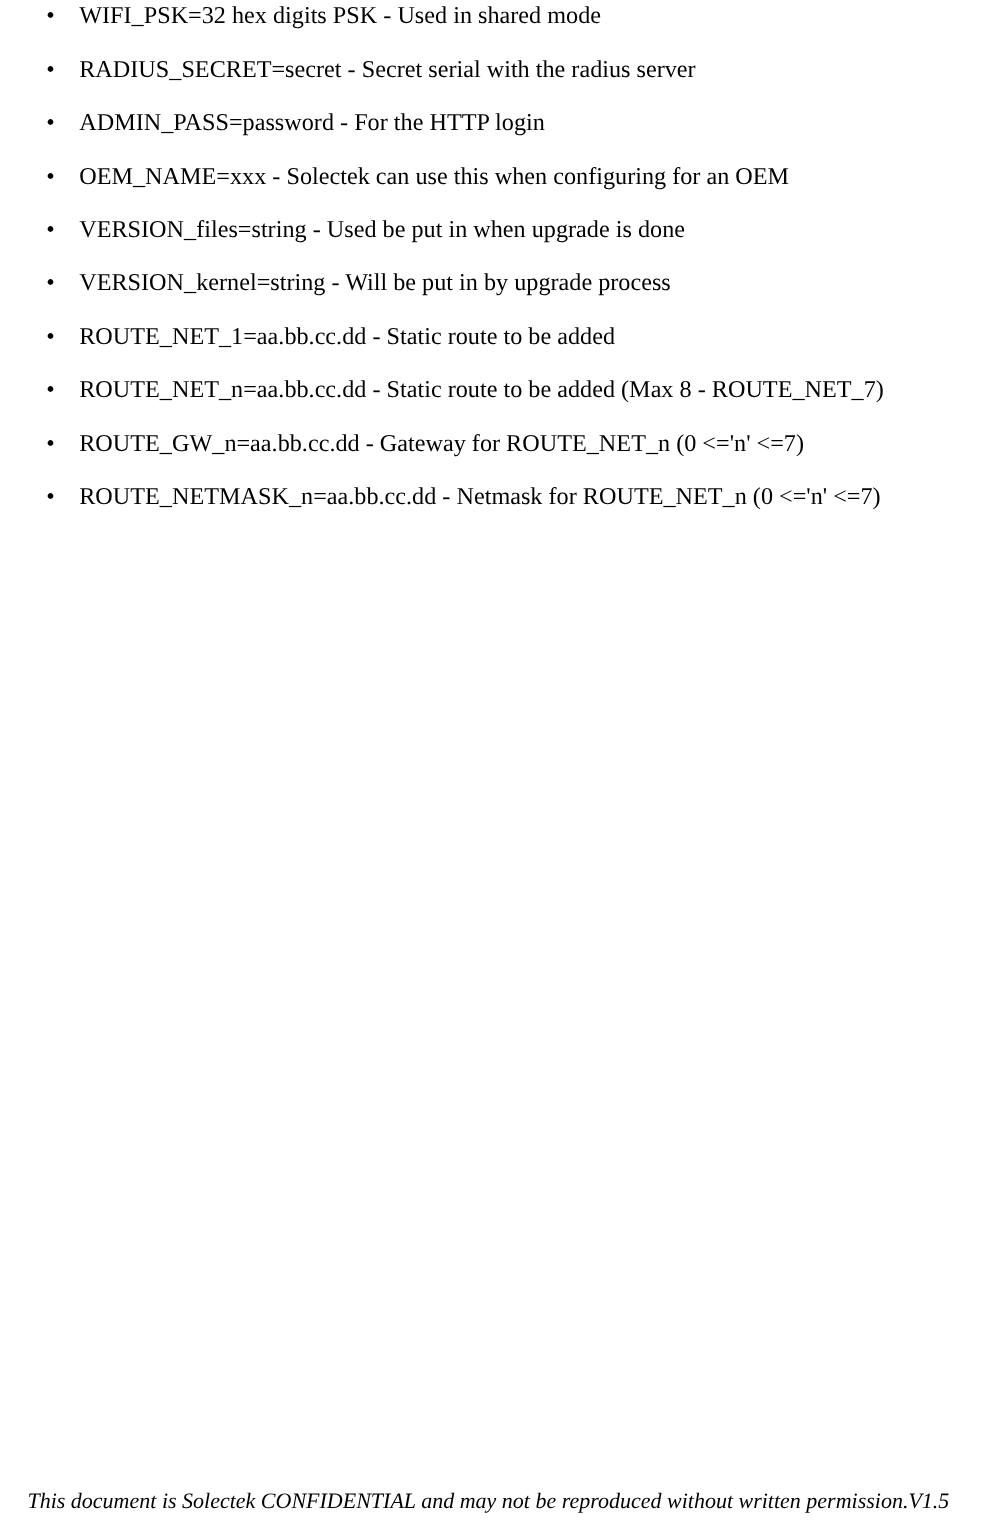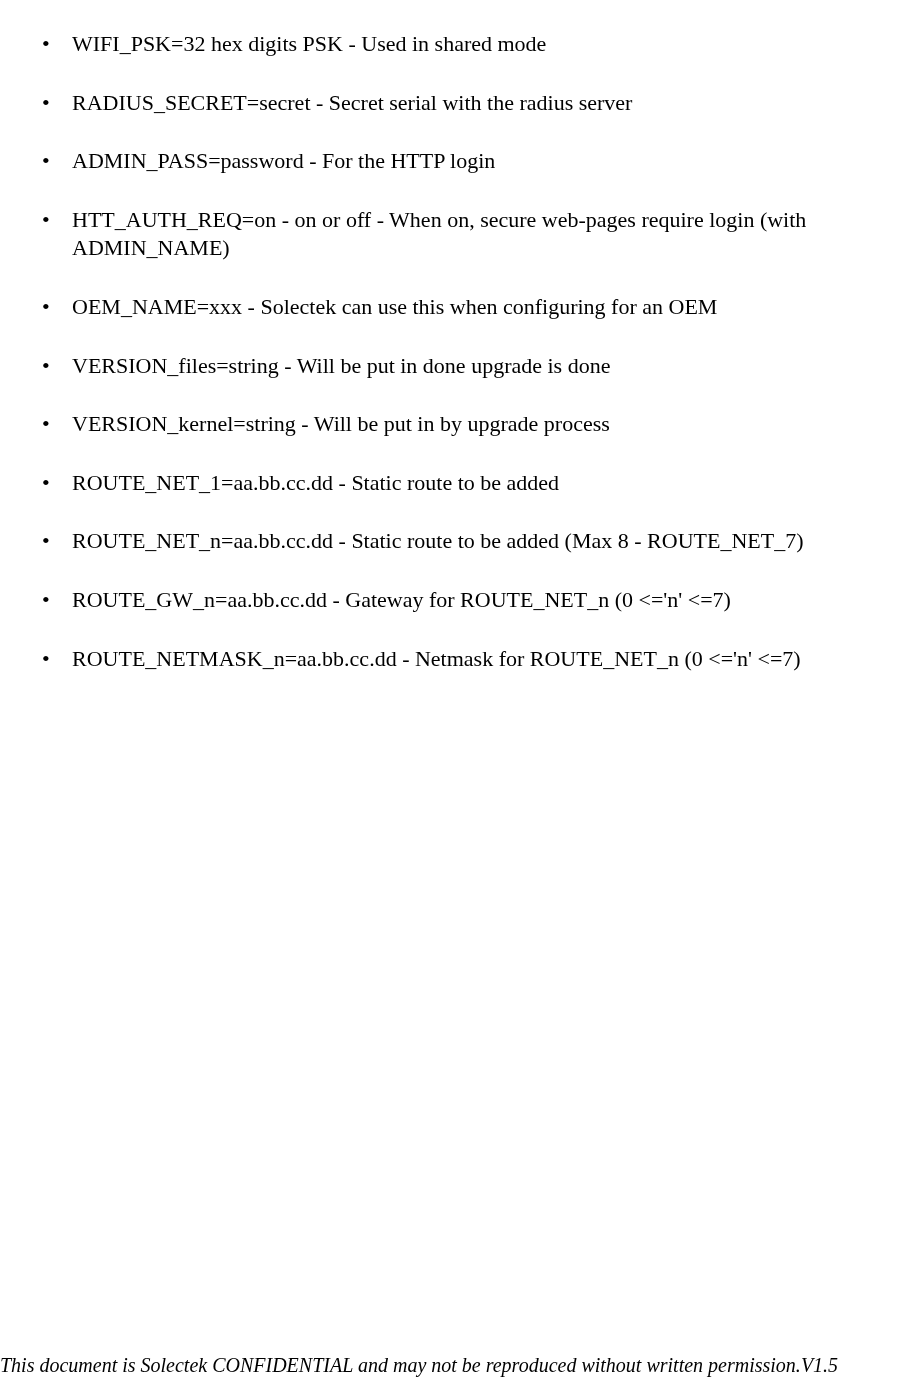--- a/index.html
+++ b/index.html
@@ -15,52 +15,50 @@
     }
     ul {
       list-style: none;
       padding: 0;
       margin: 0;
     }
     li {
       position: relative;
       padding-left: 52px;
       margin-bottom: 20px;
-      margin-top: 30px;
     }
     li::before {
       content: "•";
       position: absolute;
       left: 22px;
       top: 0;
       font-size: 22px;
     }
     .footer {
       position: absolute;
       bottom: 18px;
       left: 0;
       width: 900px;
       font-style: italic;
       font-size: 20px;
       display: flex;
-      justify-content: flex-start;
+      justify-content: center;
       padding: 0 12px 0 0;
       box-sizing: border-box;
     }
   </style>
 </head>
 <body>
 
 <ul>
   <li><span>WIFI_PSK=32 hex digits PSK - Used in shared mode</span></li>
   <li><span>RADIUS_SECRET=secret - Secret serial with the radius server</span></li>
   <li><span>ADMIN_PASS=password - For the HTTP login</span></li>
-  <li><span>HTT_AUTH_REQ=on - on or off - When on, secure web-pages require login (with ADMIN_NAME)</span></li>
   <li><span>OEM_NAME=xxx - Solectek can use this when configuring for an OEM</span></li>
-  <li><span>VERSION_files=string - Will be put in done upgrade is done</span></li>
+  <li><span>VERSION_files=string - Used be put in when upgrade is done</span></li>
   <li><span>VERSION_kernel=string - Will be put in by upgrade process</span></li>
   <li><span>ROUTE_NET_1=aa.bb.cc.dd - Static route to be added</span></li>
   <li><span>ROUTE_NET_n=aa.bb.cc.dd - Static route to be added (Max 8 - ROUTE_NET_7)</span></li>
   <li><span>ROUTE_GW_n=aa.bb.cc.dd - Gateway for ROUTE_NET_n (0 &lt;='n' &lt;=7)</span></li>
   <li><span>ROUTE_NETMASK_n=aa.bb.cc.dd - Netmask for ROUTE_NET_n (0 &lt;='n' &lt;=7)</span></li>
 </ul>
 
 <div class="footer">
   <span>This document is Solectek CONFIDENTIAL and may not be reproduced without written permission.</span>
   <span>V1.5</span>

